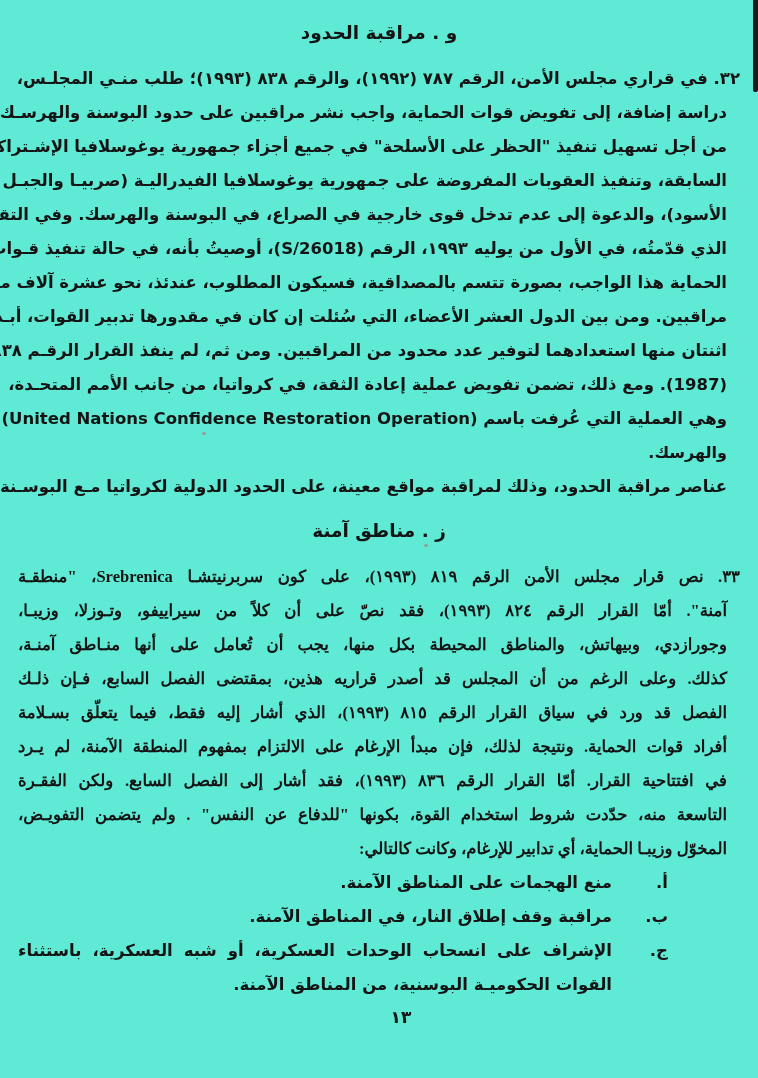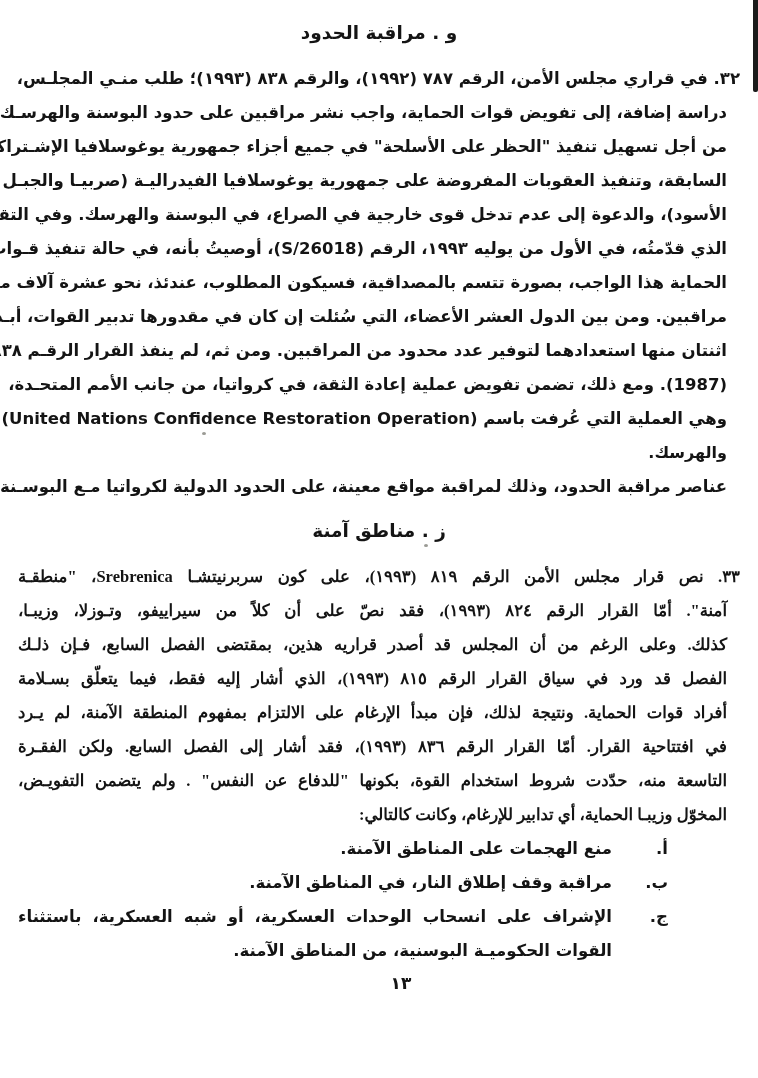--- a/index.html
+++ b/index.html
@@ -5,21 +5,21 @@
   html, body {
     margin: 0;
     padding: 0;
     background: #e8e8e6;
   }
   .page {
     position: relative;
     width: 758px;
     height: 1078px;
     margin: 0 auto;
-    background: #ffffff;
+    background: #5eead4;
     box-sizing: border-box;
     padding: 20px 18px 0 18px;
     direction: rtl;
     font-family: "DejaVu Sans", sans-serif;
     font-weight: 700;
     color: #141414;
     overflow: hidden;
   }
   .section-heading {
     text-align: center;
@@ -110,20 +110,21 @@
       <div class="line">وهي العملية التي عُرفت باسم (United Nations Confidence Restoration Operation) (UNCRO) إلـى</div>
       <div class="line last">والهرسك.</div>
       <div class="line">عناصر مراقبة الحدود، وذلك لمراقبة مواقع معينة، على الحدود الدولية لكرواتيا مـع البوسـنة</div>
     </div>
 
   <h2 class="section-heading heading-z">ز . مناطق آمنة</h2>
 
   <div class="para p33-lines" style="margin-top:12px;font-family:Liberation Serif, serif;">
       <div class="line first">٣٣.  نص قرار مجلس الأمن الرقم ٨١٩ (١٩٩٣)، على كون سربرنيتشـا Srebrenica، "منطقـة</div>
       <div class="line">آمنة". أمّا القرار الرقم ٨٢٤ (١٩٩٣)، فقد نصّ على أن كلاً من سيراييفو، وتـوزلا، وزيبـا،</div>
+      <div class="line">وجورازدي، وبيهاتش، والمناطق المحيطة بكل منها، يجب أن تُعامل على أنها منـاطق آمنـة،</div>
       <div class="line">كذلك. وعلى الرغم من أن المجلس قد أصدر قراريه هذين، بمقتضى الفصل السابع، فـإن ذلـك</div>
       <div class="line">الفصل قد ورد في سياق القرار الرقم ٨١٥ (١٩٩٣)، الذي أشار إليه فقط، فيما يتعلّق بسـلامة</div>
       <div class="line">أفراد قوات الحماية. ونتيجة لذلك، فإن مبدأ الإرغام على الالتزام بمفهوم المنطقة الآمنة، لم يـرد</div>
       <div class="line">في افتتاحية القرار. أمّا القرار الرقم ٨٣٦ (١٩٩٣)، فقد أشار إلى الفصل السابع. ولكن الفقـرة</div>
       <div class="line">التاسعة منه، حدّدت شروط استخدام القوة، بكونها "للدفاع عن النفس" . ولم يتضمن التفويـض،</div>
       <div class="line last">المخوّل وزيبـا الحماية، أي تدابير للإرغام، وكانت كالتالي:</div>
     </div>
 
   <div class="list">
     <div class="list-item">

